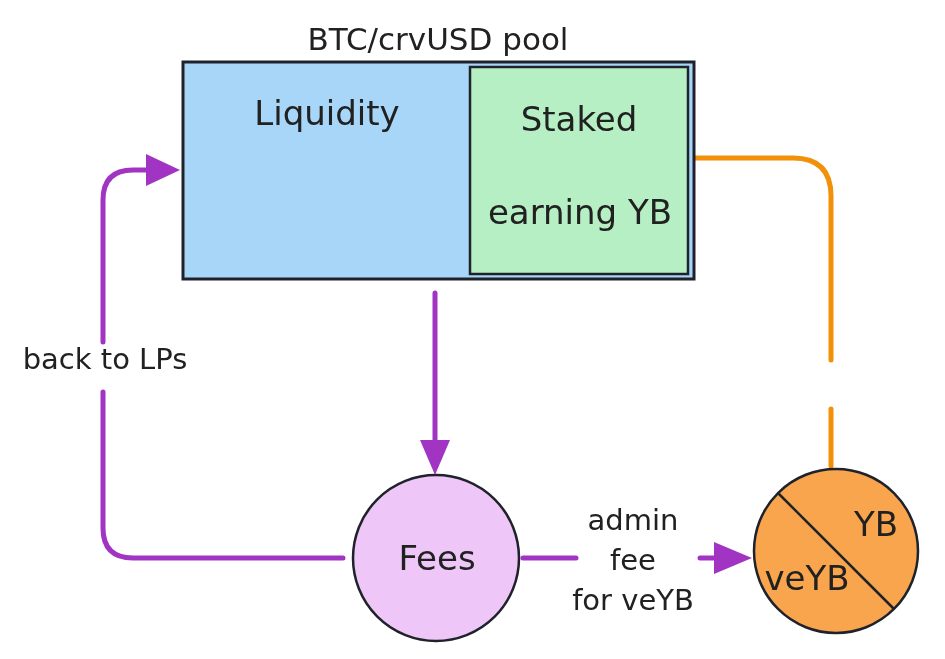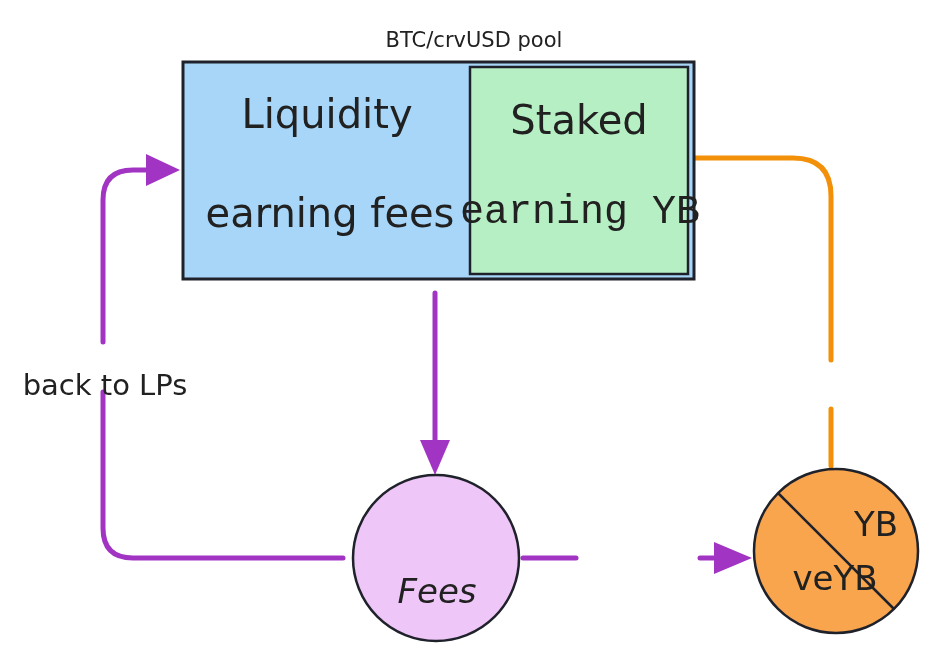--- a/index.html
+++ b/index.html
@@ -54,22 +54,22 @@
   .head.purple { fill: var(--purple, #a234c4); }
   .head.orange { fill: var(--orange, #f29109); }
   .label {
     position: absolute;
     transform: translate(-50%, -50%);
     color: var(--text, #212121);
     white-space: nowrap;
     text-align: center;
     line-height: 1.15;
   }
-  .label.title     { font-size: 21px; margin-left: 36px; }
-  .label.box-text  { font-size: 40px; }
+  .label.title     { font-size: 31px; }
+  .label.box-text  { font-size: 34px; }
   .label.node-text { font-size: 34px; }
   .label.edge-text { font-size: 29px; }
   .label.multiline { white-space: pre-line; line-height: 40px; }
 </style>
 </head>
 <body>
 
 <div class="canvas">
 
   <svg class="shapes" width="945" height="659" viewBox="0 0 945 659">
@@ -93,24 +93,26 @@
     <rect class="staked-rect" x="470" y="67" width="218" height="207"></rect>
 
     <circle class="fees-circle" cx="436" cy="558" r="83"></circle>
     <circle class="yb-circle" cx="836" cy="551" r="82"></circle>
     <line class="divider" x1="778" y1="493" x2="894" y2="609"></line>
   </svg>
 
   <div class="label title" style="left:438px; top:40px;">BTC/crvUSD pool</div>
 
   <div class="label box-text" style="left:327px; top:114px;">Liquidity</div>
-  <div class="label box-text" style="left:330px; top:213px;">earning fees</div>
 
   <div class="label box-text" style="left:579px; top:120px;">Staked</div>
-  <div class="label box-text" style="left:580px; top:213px;font-family:Liberation Mono, monospace;">earning YB</div>
+  <div class="label box-text" style="left:580px; top:213px;">earning YB</div>
 
-  <div class="label node-text" style="left:437px; top:592px;font-style:italic;">Fees</div>
+  <div class="label node-text" style="left:437px; top:559px;">Fees</div>
   <div class="label node-text" style="left:876px; top:525px;">YB</div>
-  <div class="label node-text" style="left:807px; top:579px;margin-left:28px;">veYB</div>
+  <div class="label node-text" style="left:807px; top:579px;">veYB</div>
 
-  <div class="label edge-text" style="left:105px; top:386px;">back to LPs</div>
+  <div class="label edge-text" style="left:105px; top:360px;">back to LPs</div>
+  <div class="label edge-text multiline" style="left:633px; top:560px;">admin
+fee
+for veYB</div>
 
 </div>
 
 </body></html>

